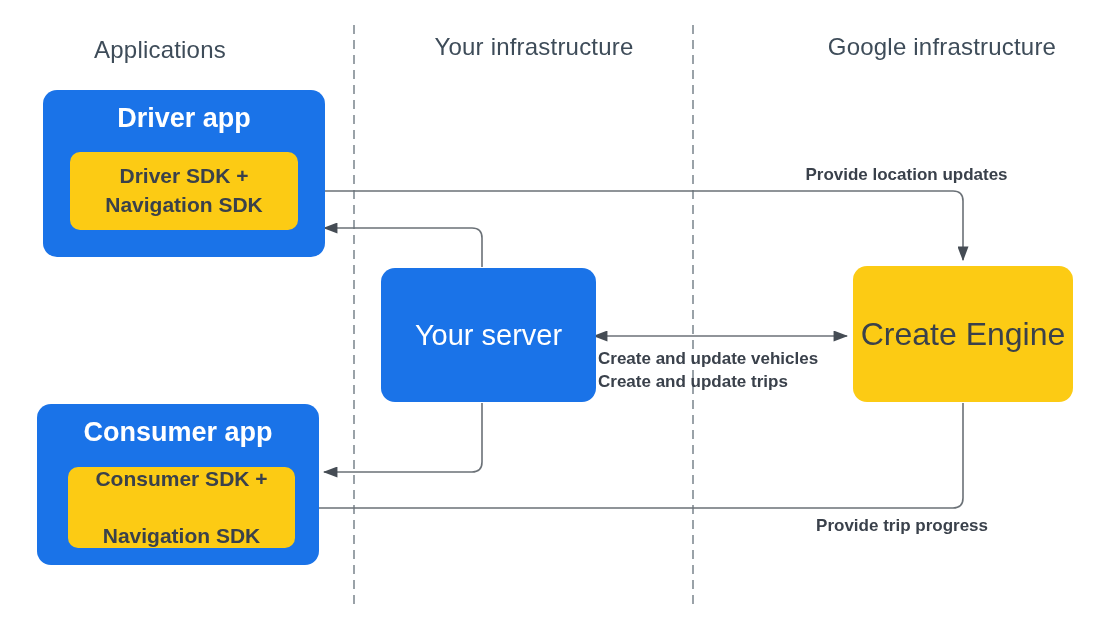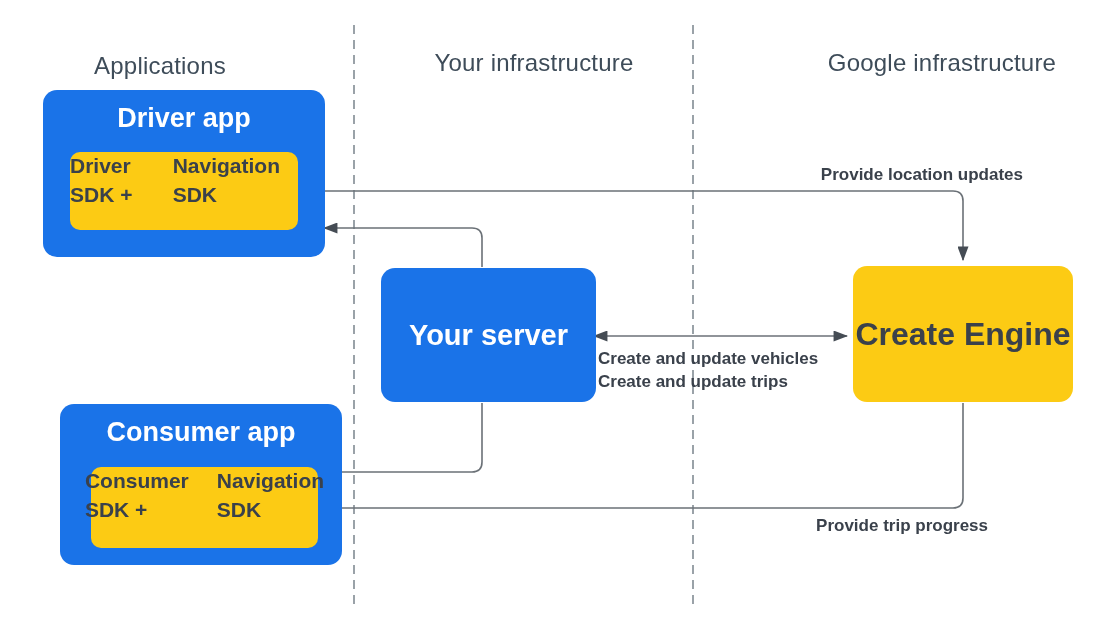--- a/index.html
+++ b/index.html
@@ -22,21 +22,20 @@
     background: #ffffff;
     overflow: hidden;
   }
   .col-header {
     position: absolute;
     font-size: 24px;
     font-weight: 400;
     color: var(--heading-text);
     text-align: center;
     letter-spacing: 0.2px;
-    margin-top: 16px;
   }
   .dashed-line {
     position: absolute;
     top: 25px;
     height: 583px;
     width: 2px;
     background: repeating-linear-gradient(
       to bottom,
       var(--dashed-line) 0px, var(--dashed-line) 9px,
       transparent 9px, transparent 15px
@@ -52,35 +51,36 @@
     text-align: center;
     font-weight: 700;
     color: var(--white-text);
   }
   .app-title { font-size: 27px; padding-top: 13px; }
   .sdk-box {
     position: absolute;
     background: var(--yellow);
     border-radius: 10px;
     display: flex;
-    flex-direction: row;
+    flex-direction: column;
     justify-content: center;
+    text-align: center;
   }
   .sdk-line {
     font-size: 21px;
     font-weight: 700;
     color: var(--dark-text);
     line-height: 1.38;
   }
   .center-title {
     display: flex;
     align-items: center;
     justify-content: center;
     height: 100%;
-    font-weight: 700;
+    font-weight: 400;
   }
   .server-title { font-size: 29px; color: var(--white-text); }
   .fleet-title { font-size: 32px; color: var(--dark-text); }
   .arrow-label {
     position: absolute;
     font-size: 17px;
     font-weight: 700;
     color: var(--dark-text);
     line-height: 23px;
     white-space: nowrap;
@@ -128,36 +128,36 @@
   </svg>
 
   <div class="node node-blue" style="left: 35px; top: 90px; width: 282px; height: 167px;">
     <div class="node-title app-title">Driver app</div>
     <div class="sdk-box" style="left: 27px; top: 62px; width: 228px; height: 78px;">
       <div class="sdk-line">Driver SDK +</div>
       <div class="sdk-line">Navigation SDK</div>
     </div>
   </div>
 
-  <div class="node node-blue" style="left: 52px; top: 404px; width: 282px; height: 161px;">
+  <div class="node node-blue" style="left: 29px; top: 404px; width: 282px; height: 161px;">
     <div class="node-title app-title">Consumer app</div>
     <div class="sdk-box" style="left: 31px; top: 63px; width: 227px; height: 81px; gap: 28px;">
       <div class="sdk-line">Consumer SDK +</div>
       <div class="sdk-line">Navigation SDK</div>
     </div>
   </div>
 
   <div class="node node-blue" style="left: 373px; top: 268px; width: 215px; height: 134px;">
     <div class="center-title server-title">Your server</div>
   </div>
 
   <div class="node node-yellow" style="left: 853px; top: 266px; width: 220px; height: 136px;">
     <div class="center-title fleet-title">Create Engine</div>
   </div>
 
-  <div class="arrow-label" style="left: 790px; top: 163px; width: 233px; text-align: right;">Provide location updates</div>
+  <div class="arrow-label" style="left: 790px; top: 163px; width: 233px; text-align: center;">Provide location updates</div>
 
   <div class="arrow-label" style="left: 598px; top: 347px;">Create and update vehicles</div>
   <div class="arrow-label" style="left: 598px; top: 370px;">Create and update trips</div>
 
   <div class="arrow-label" style="left: 765px; top: 514px; width: 223px; text-align: right;">Provide trip progress</div>
 
 </div>
 
 </body></html>

